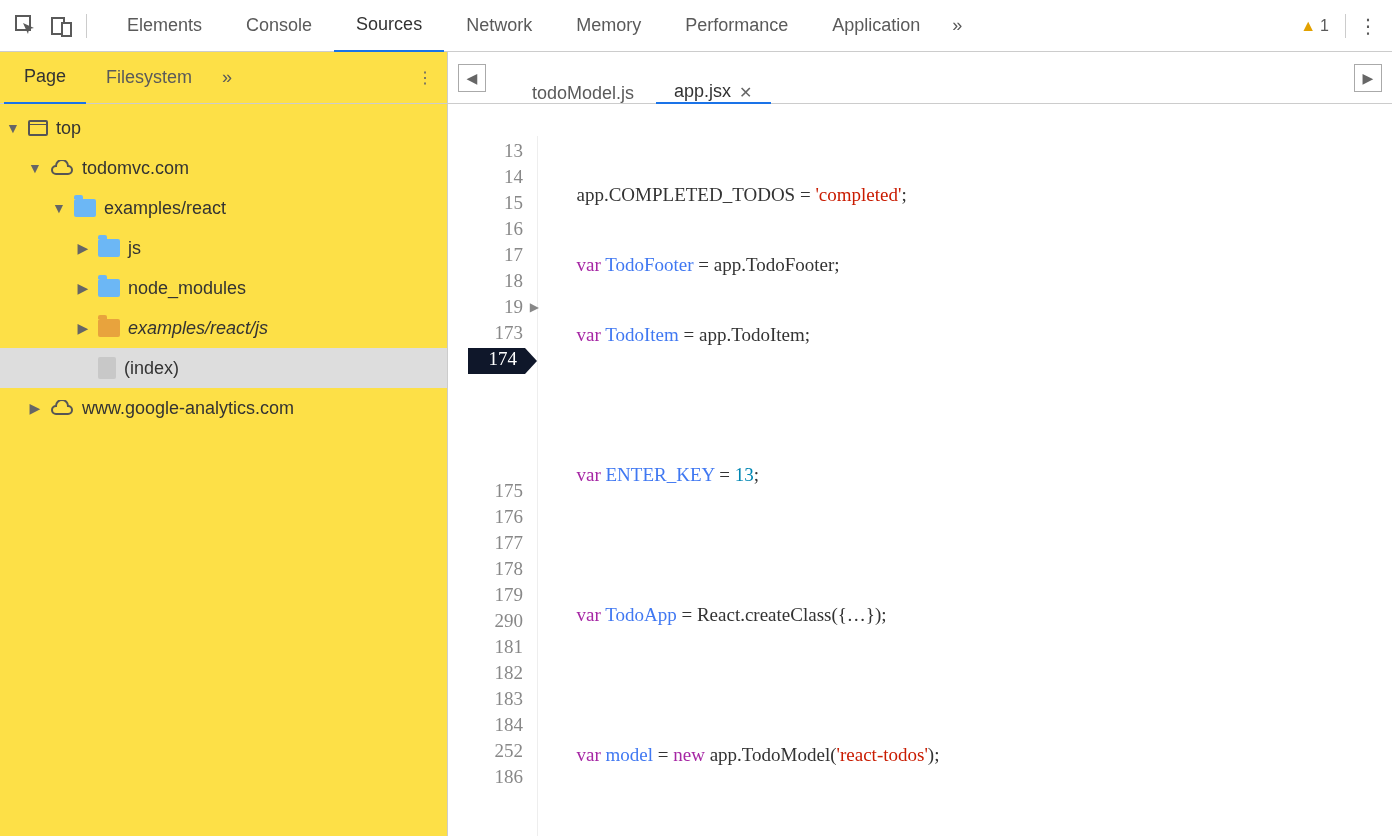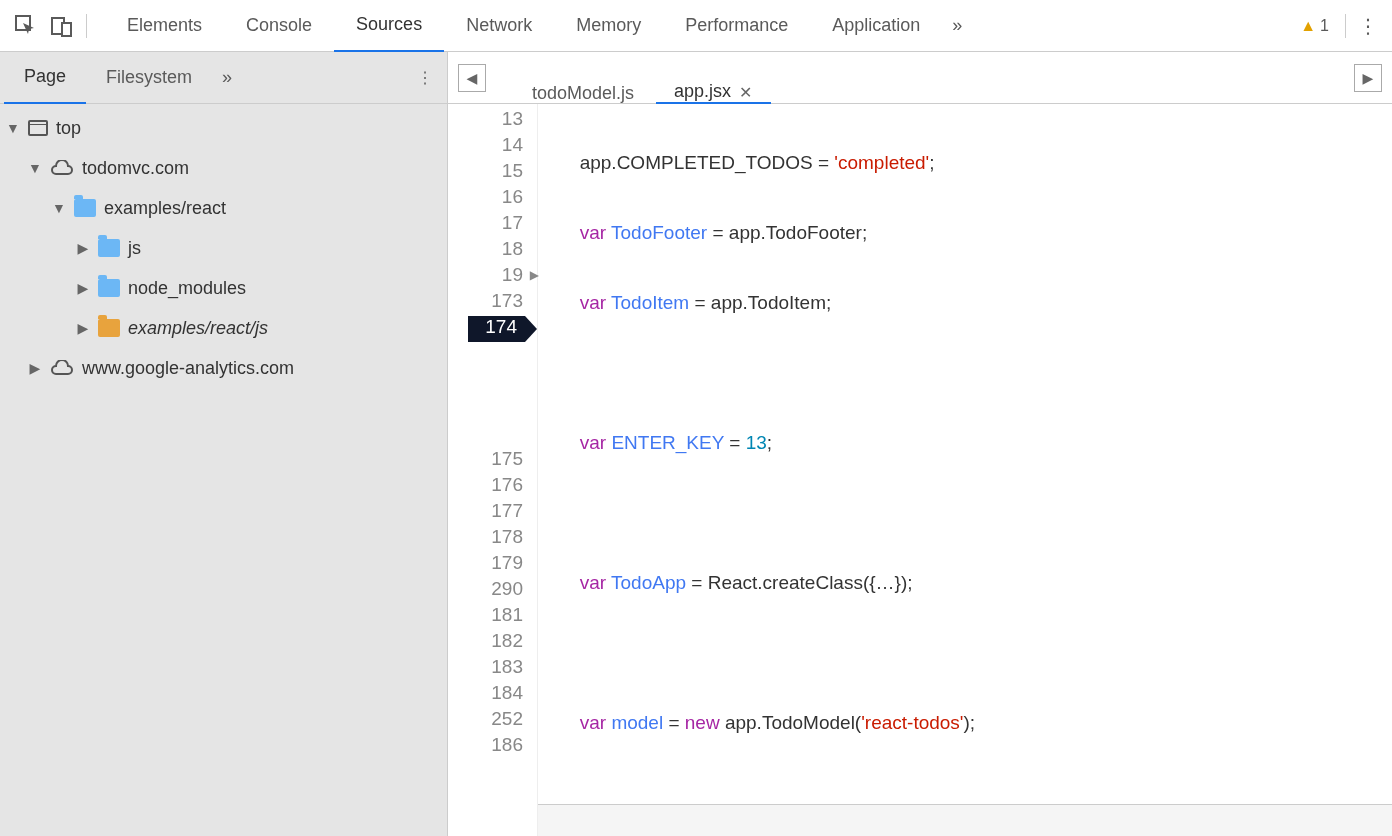--- a/index.html
+++ b/index.html
@@ -7,21 +7,21 @@
 .toolbar { height:52px; border-bottom:1px solid #ccc; display:flex; align-items:center; padding:0 8px; }
 .tool-icon { width:36px; height:36px; display:flex; align-items:center; justify-content:center; color:#5a5a5a; }
 .top-tabs { display:flex; align-items:center; margin-left:12px; flex:1; }
 .top-tab { padding:0 22px; height:52px; display:flex; align-items:center; color:#5a5a5a; cursor:pointer; font-size:18px; }
 .top-tab.active { color:#333; border-bottom:2px solid #1a73e8; }
 .warn-badge { display:flex; align-items:center; gap:4px; margin-left:auto; padding:0 10px; color:#5a5a5a; }
 .warn-tri { color:#e2a100; }
 .vsep { width:1px; height:24px; background:#ccc; margin:0 6px; }
 .kebab { width:32px; display:flex; justify-content:center; color:#5a5a5a; font-size:20px; }
 .main { display:flex; height:calc(836px - 52px); }
-.sidebar { width:448px; border-right:1px solid #ccc; background:#e5e5e5; display:flex; flex-direction:column; }
+.sidebar { width:448px; border-right:1px solid #ccc; background:#fde047; display:flex; flex-direction:column; }
 .side-tabs { height:52px; border-bottom:1px solid #ccc; display:flex; align-items:center; padding:0 4px; }
 .side-tab { padding:0 20px; height:52px; display:flex; align-items:center; color:#5a5a5a; cursor:pointer; font-size:18px; }
 .side-tab.active { color:#333; border-bottom:2px solid #1a73e8; }
 .side-more { margin-left:auto; color:#666; width:36px; text-align:center; }
 .tree { padding:4px 0; font-size:18px; }
 .tree-row { height:40px; display:flex; align-items:center; gap:8px; cursor:pointer; padding-right:8px; }
 .tree-row.sel { background:#ddd; }
 .arrow { width:14px; text-align:center; color:#666; font-size:14px; }
 .folder-blue { width:22px; height:18px; background:#6cb7f5; border-radius:2px; position:relative; }
 .folder-blue::before { content:""; position:absolute; top:-4px; left:0; width:9px; height:4px; background:#6cb7f5; border-radius:2px 2px 0 0; }
@@ -31,21 +31,21 @@
 .window-ic { width:20px; height:16px; border:2px solid #555; border-radius:2px; position:relative; }
 .window-ic::after { content:""; position:absolute; top:2px; left:0; right:0; height:1px; background:#555; }
 .cloud-ic { width:24px; height:16px; color:#555; }
 .italic { font-style: italic; }
 .editor { flex:1; display:flex; flex-direction:column; }
 .editor-tabs { height:52px; border-bottom:1px solid #ccc; display:flex; align-items:center; padding:0 10px; gap:4px; }
 .ed-nav { width:28px; height:28px; border:1px solid #aaa; display:flex; align-items:center; justify-content:center; color:#666; font-size:14px; }
 .ed-tab { height:52px; display:flex; align-items:flex-end; padding:0 18px; color:#5a5a5a; cursor:pointer; font-size:18px; gap:8px; }
 .ed-tab.active { color:#333; border-bottom:2px solid #1a73e8; }
 .close-x { color:#666; font-size:16px; }
-.code-area { flex:1; display:flex; font-family:Liberation Sans, sans-serif; font-size:19px; overflow:hidden; }
+.code-area { flex:1; display:flex; font-family:Liberation Serif, serif; font-size:19px; overflow:hidden;margin-top:32px; }
 .gutter { width:90px; background:#fff; border-right:1px solid #eee; text-align:right; color:#888; padding-top:4px; }
 .gutter-line { height:26px; padding-right:14px; position:relative; }
 .gutter-bp { background:#0f172a; color:#fff; margin-left:20px; clip-path:polygon(0 0, calc(100% - 12px) 0, 100% 50%, calc(100% - 12px) 100%, 0 100%); padding-right:20px; }
 .gutter-fold { position:absolute; right:-2px; top:4px; color:#888; font-size:12px; }
 .code-body { flex:1; padding-top:4px; padding-left:10px; white-space:pre; }
 .cline { height:26px; }
 .kw { color:#a626a4; }
 .def { color:#4078f2; }
 .str { color:#c91b00; }
 .num { color:#0086b3; }
@@ -120,20 +120,25 @@
       </div>
       <div class="tree-row" style="padding-left:76px">
         <span class="arrow">▶</span>
         <span class="folder-blue"></span>
         <span>node_modules</span>
       </div>
       <div class="tree-row" style="padding-left:76px">
         <span class="arrow">▶</span>
         <span class="folder-orange"></span>
         <span class="italic">examples/react/js</span>
+      </div>
+      <div class="tree-row sel" style="padding-left:76px">
+        <span class="arrow"></span>
+        <span class="file-ic"></span>
+        <span>(index)</span>
       </div>
       <div class="tree-row" style="padding-left:28px">
         <span class="arrow">▶</span>
         <svg class="cloud-ic" viewBox="0 0 24 16">
             <path d="M6 14 a4 4 0 0 1 0-8 a6 6 0 0 1 12 0 a3 3 0 0 1 0 8 Z" fill="none" stroke="#555" stroke-width="2"></path>
           </svg>
         <span>www.google-analytics.com</span>
       </div>
     </div>
   </div>

